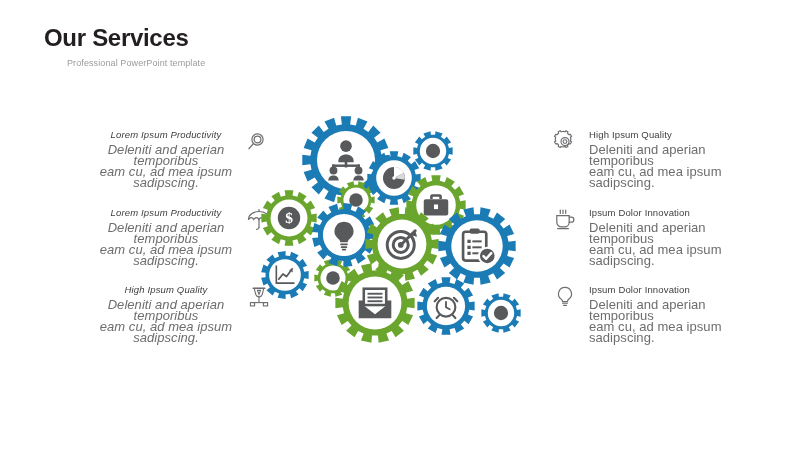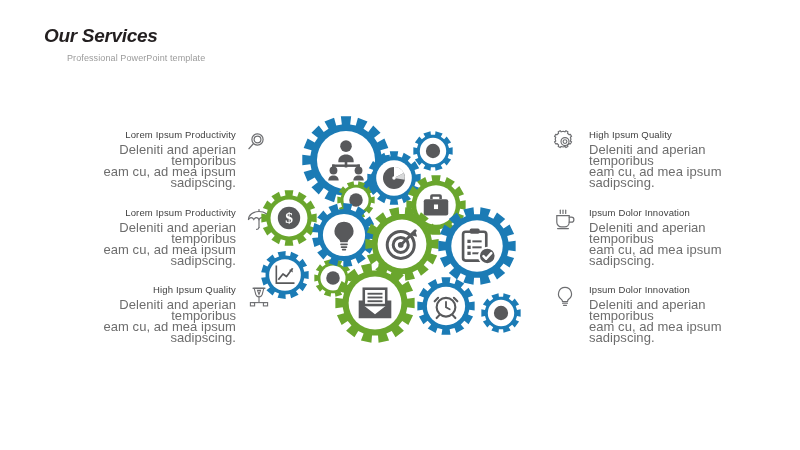--- a/index.html
+++ b/index.html
@@ -8,32 +8,32 @@
     background:#ffffff;
     font-family:"Liberation Sans", sans-serif;
     overflow:hidden;
     position:relative;
   }
   .slide{position:absolute;inset:0;background:#fff;}
 
   
   .header{position:absolute;left:44px;top:26px;}
   .title{
-    font-size:19px;font-weight:bold;color:#231f20;
-    letter-spacing:-0.3px;line-height:1;font-style:italic;
+    font-size:24px;font-weight:bold;color:#231f20;
+    letter-spacing:-0.3px;line-height:1;
   }
   .subtitle{
     margin-top:8px;
     font-size:9px;color:#9b9b9b;font-weight:normal;letter-spacing:.1px;padding-left:23px;
   }
 
   
   .feature{position:absolute;display:flex;align-items:flex-start;}
   .feature .txt{width:140px;}
-  .feature.left .txt{text-align:right;}
+  .feature.left .txt{text-align:center;font-style:italic;}
   .feature.right .txt{text-align:left;}
   .f-title{
     font-size:9.5px;color:#3e3e3e;line-height:13px;
     margin-bottom:3px;letter-spacing:.15px;white-space:nowrap;
   }
   .f-desc{
     font-size:13px;color:#6d6d6d;line-height:11px;letter-spacing:.05px;
   }
   .f-icon{width:26px;height:26px;flex:0 0 26px;}
   .feature.left .f-icon{margin-left:10px;margin-top:1px;}

